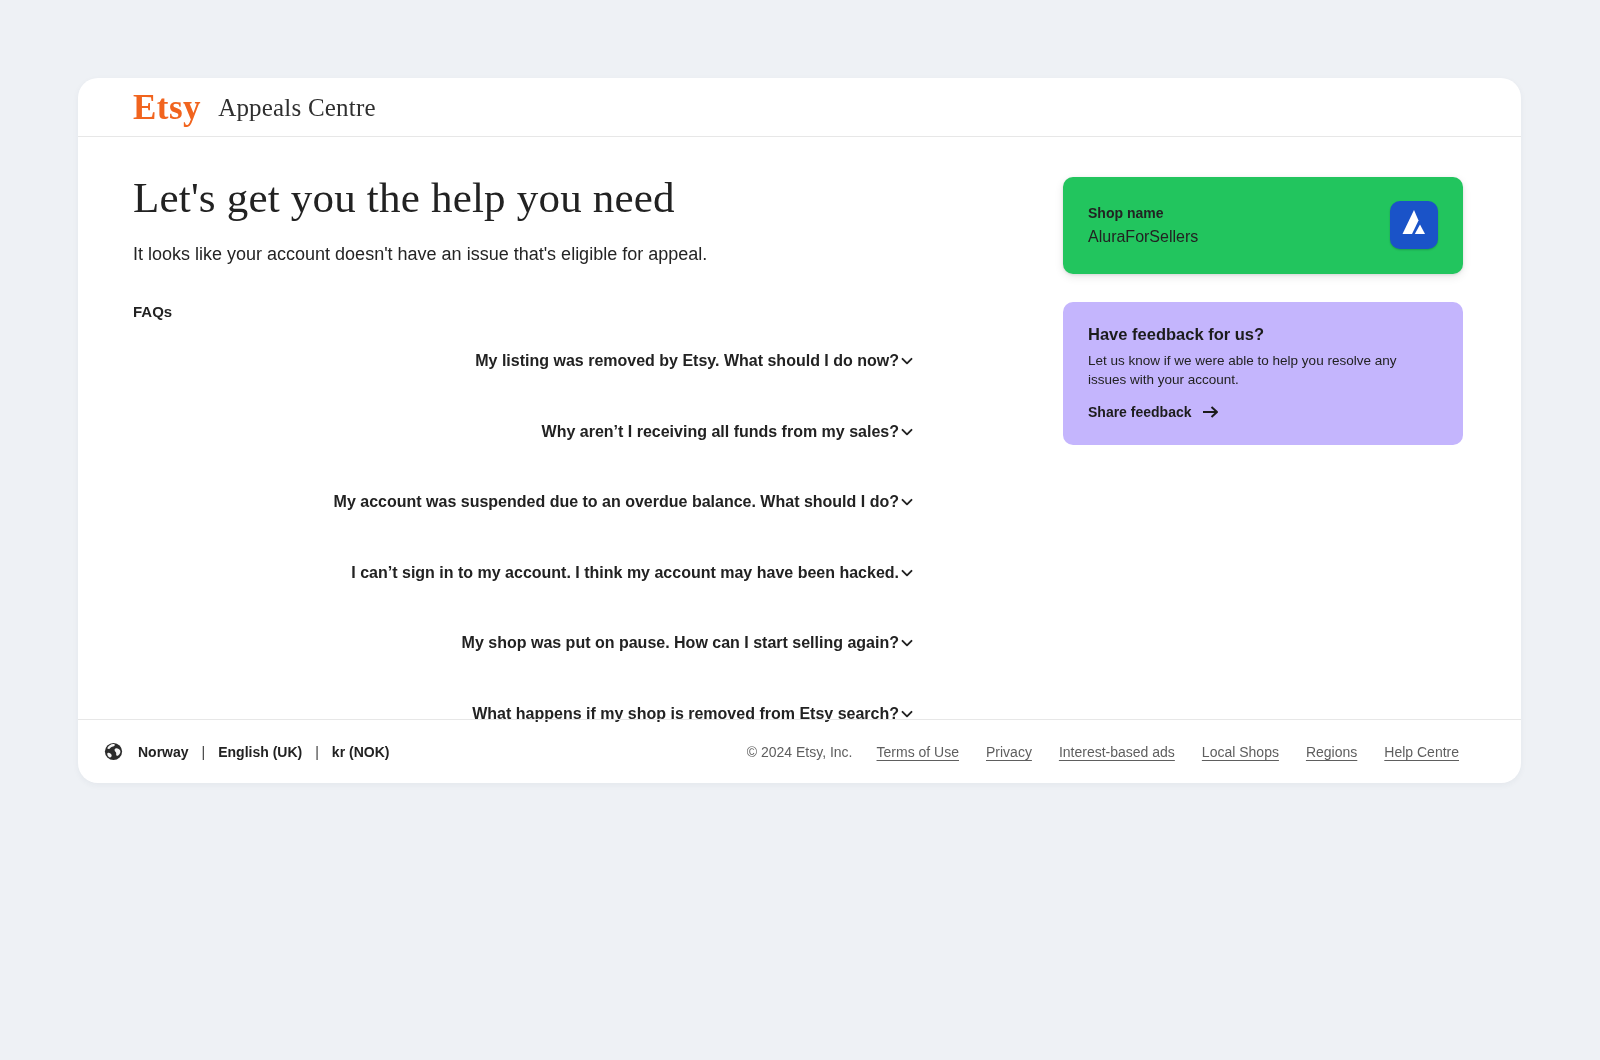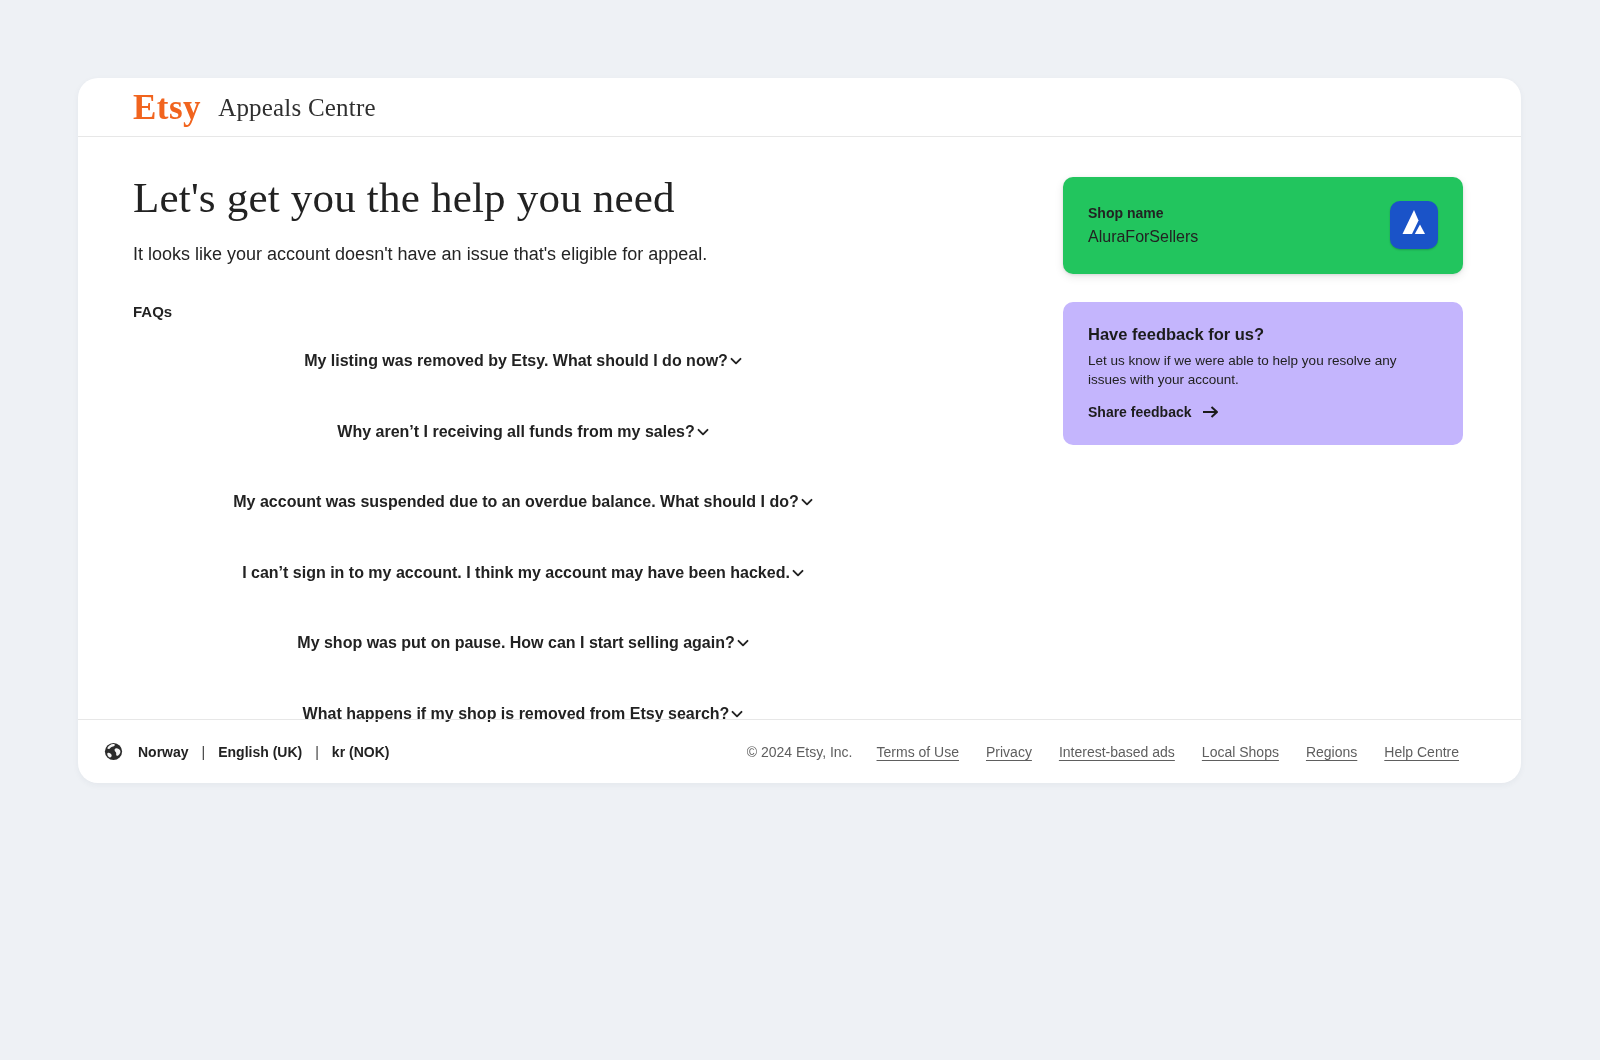--- a/index.html
+++ b/index.html
@@ -36,21 +36,21 @@
   h1.page-title {
     font-family: "Liberation Serif", "DejaVu Serif", serif;
     font-size: 43px; font-weight: 500; color: #222;
     line-height: 50px; letter-spacing: 0.2px;
   }
   .subtitle { margin-top: 14px; font-size: 18px; line-height: 34px; color: #242424; }
   .faq-label { margin-top: 32px; font-size: 15px; font-weight: 700; color: #222; }
   .faq-list { margin-top: 6px; width: 782px; }
   .faq-item {
     height: 70.5px; display: flex; align-items: center;
-    justify-content: center; cursor: pointer;
+    justify-content: flex-end; cursor: pointer;
   }
   .faq-q { font-size: 16px; font-weight: 700; color: #222; }
   .chev { flex: 0 0 auto; display: flex; }
   
   .sidebar { position: absolute; left: 985px; top: 99px; width: 400px; }
   .shop-card {
     background: #22c55e; border-radius: 10px;
     box-shadow: 0 1px 3px rgba(0,0,0,0.10), 0 3px 10px rgba(0,0,0,0.09);
     padding: 25px 25px; height: 97px;
     display: flex; justify-content: space-between; align-items: center;

